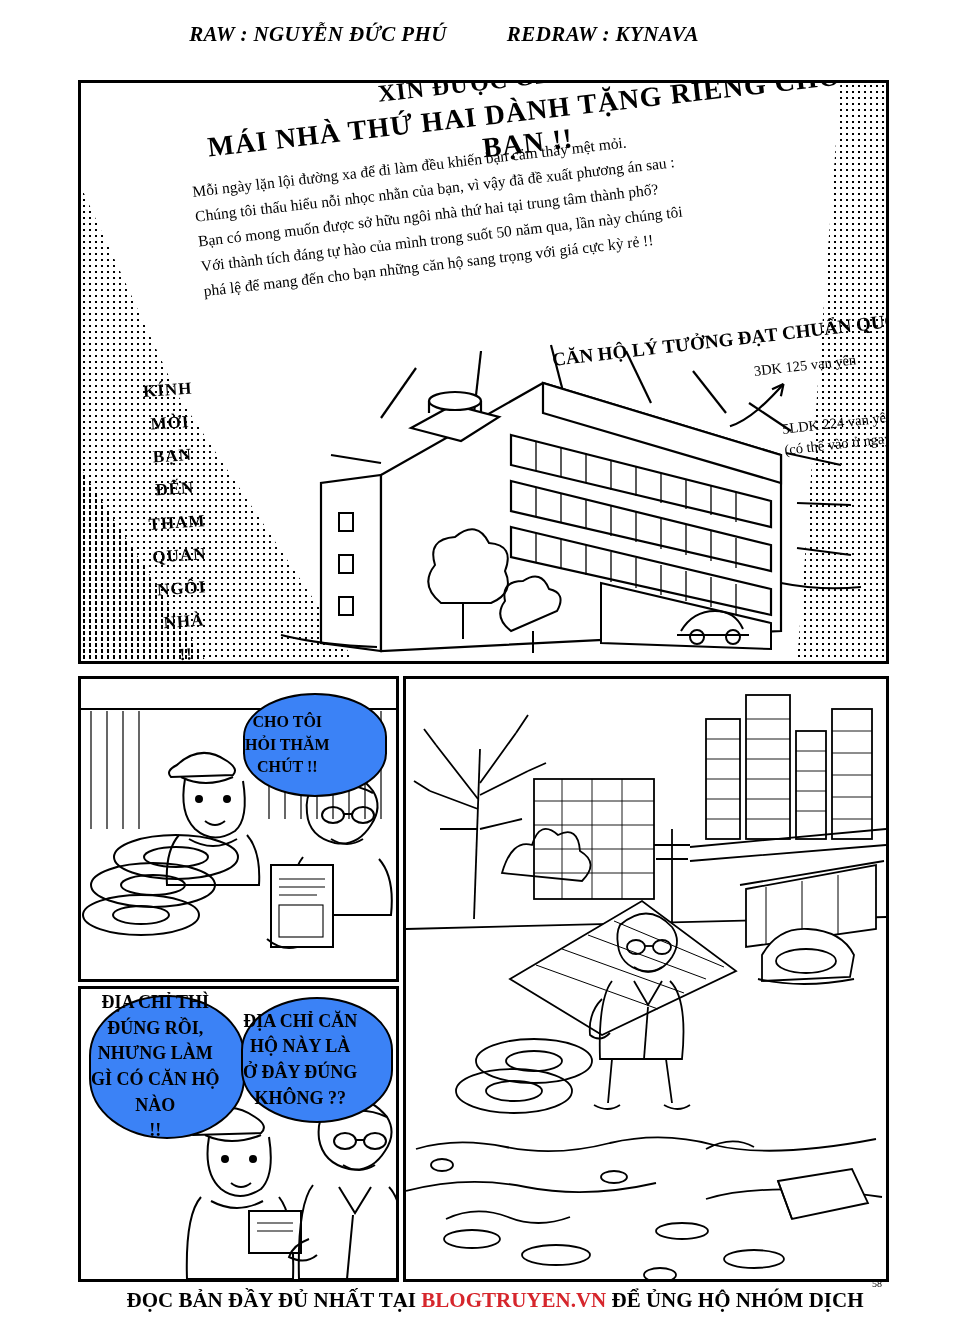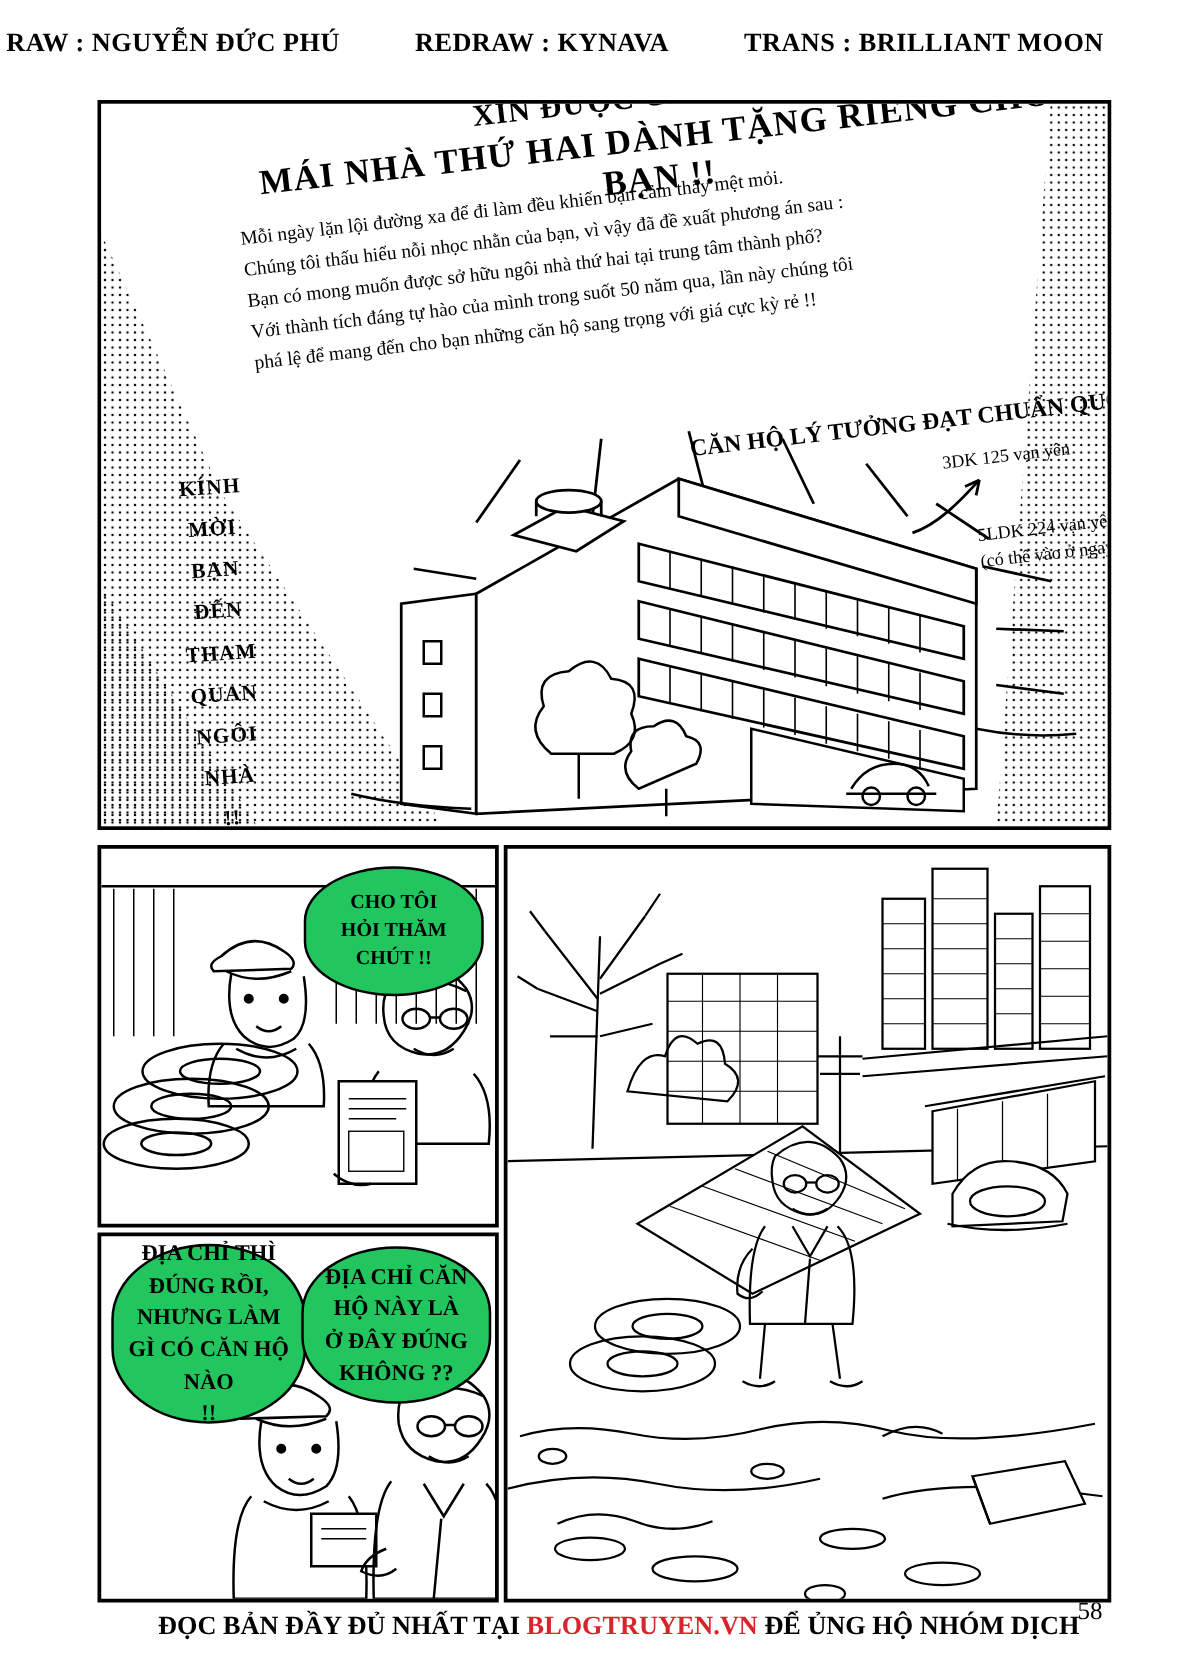--- a/index.html
+++ b/index.html
@@ -4,20 +4,21 @@
 <style>
   html,body{margin:0;padding:0;background:#ffffff;}
   body{width:960px;height:1343px;position:relative;font-family:"Liberation Sans",sans-serif;color:#000;overflow:hidden;}
 
   
   .credits{
     position:absolute;left:0;top:22px;width:888px;
     display:flex;justify-content:center;gap:60px;
     font-size:21px;font-weight:bold;letter-spacing:.4px;
     font-family:"Liberation Serif",serif;
+    font-style:italic;
   }
 
   
   .page{position:absolute;left:0;top:0;width:960px;height:1343px;}
 
   
   .panel{position:absolute;border:3px solid #000;background:#fff;overflow:hidden;}
 
   
   #panel-top{left:78px;top:80px;width:805px;height:578px;}
@@ -85,49 +86,48 @@
     font-family:"Liberation Serif",serif;font-size:17px;font-weight:bold;
     line-height:1.95;letter-spacing:1px;transform:rotate(-4deg);
   }
   .invite div{text-align:center;}
 
   
   svg.draw{position:absolute;left:0;top:0;width:100%;height:100%;overflow:visible;}
 
   
   .bubble{
-    position:absolute;background:#22c55e;border:2.5px solid #000;border-radius:50%/42%;
-    display:flex;align-items:center;justify-content:center;text-align:center;
+    position:absolute;background:#3b82f6;border:2.5px solid #000;border-radius:50%/42%;
+    display:flex;align-items:center;justify-content:flex-start;text-align:center;
     font-family:"Liberation Serif",serif;font-weight:bold;line-height:1.42;
   }
 
   
   #panel-ml{left:78px;top:676px;width:315px;height:300px;}
   
   #panel-r{left:403px;top:676px;width:480px;height:600px;}
   
   #panel-bl{left:78px;top:986px;width:315px;height:290px;}
 
   
   .footer{
     position:absolute;left:15px;top:1288px;width:960px;text-align:center;
     font-family:"Liberation Serif",serif;font-size:21px;font-weight:bold;
   }
   .footer .site{color:#d6262c;}
-  .pageno{position:absolute;right:78px;top:1278px;font-family:"Liberation Serif",serif;font-size:20px;}
+  .pageno{position:absolute;right:78px;top:1278px;font-family:"Liberation Serif",serif;font-size:10px;}
 </style>
 </head>
 <body>
 
 <div class="page">
 
   <div class="credits">
     <span>RAW : NGUYỄN ĐỨC PHÚ</span>
     <span>REDRAW : KYNAVA</span>
-    <span>TRANS : BRILLIANT MOON</span>
   </div>
 
   <div class="panel" id="panel-top">
     <div class="halftone"></div>
     <div class="sky-white2"></div>
     <div class="gray-wedge"></div>
     <div class="gray-right"></div>
 
     <svg class="draw" viewBox="0 0 805 578">
       <g fill="none" stroke="#000" stroke-width="2.2">

